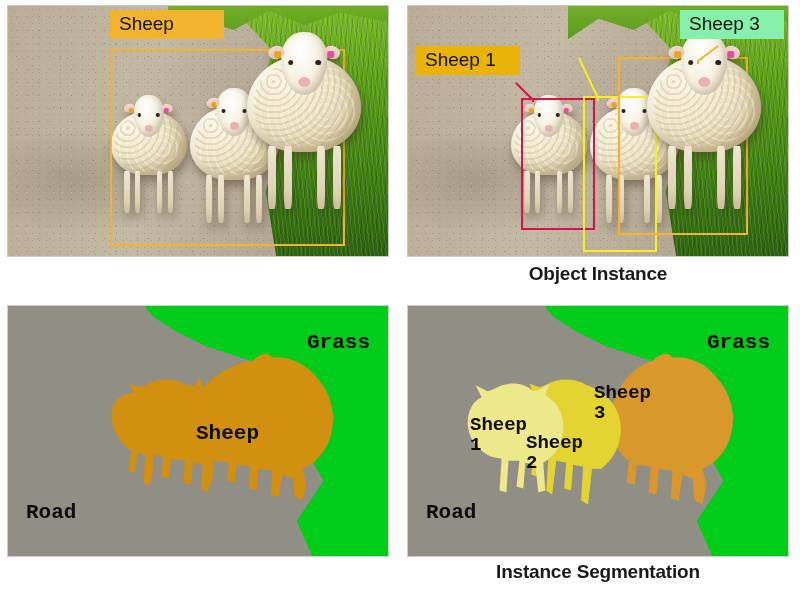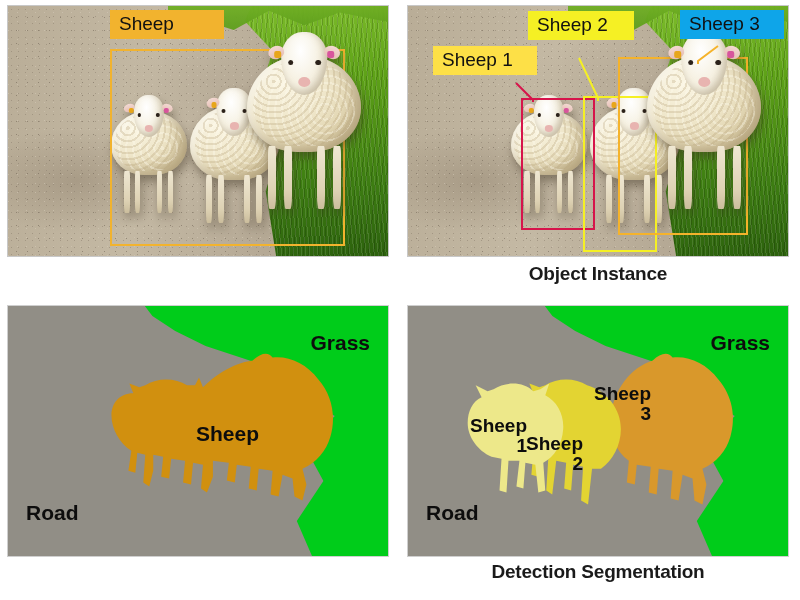--- a/index.html
+++ b/index.html
@@ -246,24 +246,24 @@
   .seg-svg {
     position: absolute;
     inset: 0;
     width: 100%;
     height: 100%;
   }
   .seg-text {
     position: absolute;
     font-weight: bold;
     color: #0d0d0d;
-    font-family: Liberation Sans, sans-serif;
+    font-family: Liberation Mono, monospace;
     z-index: 6;
     white-space: nowrap;
-    text-align: right;
+    text-align: left;
     line-height: 1.05;
   }
   .seg-text.big { font-size: 21px; }
   .seg-text.mid { font-size: 19px; }
 </style>
 </head>
 <body>
 
 <div id="figure">
 
@@ -395,23 +395,22 @@
       <svg class="leader" style="left:0; top:0; width:382px; height:252px;" viewBox="0 0 382 252">
         <polyline points="108,77 125,94 125,96" fill="none" stroke="#d6144b" stroke-width="2"></polyline>
         <polyline points="171,52 190,92 190,95" fill="none" stroke="#f5f024" stroke-width="2"></polyline>
         <polyline points="310,40 290,55 290,58" fill="none" stroke="#f5b32b" stroke-width="2"></polyline>
       </svg>
 
       <div class="bbox" style="left:113px; top:92px; width:74px; height:132px; border-color:#d6144b;"></div>
       <div class="bbox" style="left:175px; top:90px; width:74px; height:156px; border-color:#f5f024;"></div>
       <div class="bbox" style="left:210px; top:51px; width:130px; height:178px; border-color:#f5b32b;"></div>
 
-      <div class="tag-label" style="left:25px; top:40px; width:104px; background:#fde047;">Sheep 1</div>
-      <div class="tag-label" style="left:120px; top:5px; width:106px; background:#f5f024;">Sheep 2</div>
-      <div class="tag-label" style="left:272px; top:4px; width:104px; background:#0ea5e9;">Sheep 3</div>
+      <div class="tag-label" style="left:8px; top:40px; width:104px; background:#eab308;">Sheep 1</div>
+      <div class="tag-label" style="left:272px; top:4px; width:104px; background:#86efac;">Sheep 3</div>
     </div>
 
     <div class="caption">Object Instance</div>
   </div>
 
   <div class="quadrant" id="q-bl">
     <div class="panel seg">
       <div class="segmap">
         <div class="seg-road" style="background:#918e86;"></div>
         <div class="seg-grass" style="background:#00cc1a;"></div>
@@ -504,16 +503,16 @@
           <span>Sheep</span><br>
           <span>2</span>
         </div>
         <div class="seg-text mid" style="left:186px; top:78px;">
           <span>Sheep</span><br>
           <span>3</span>
         </div>
       </div>
     </div>
 
-    <div class="caption">Detection Segmentation</div>
+    <div class="caption">Instance Segmentation</div>
   </div>
 
 </div>
 
 </body></html>

